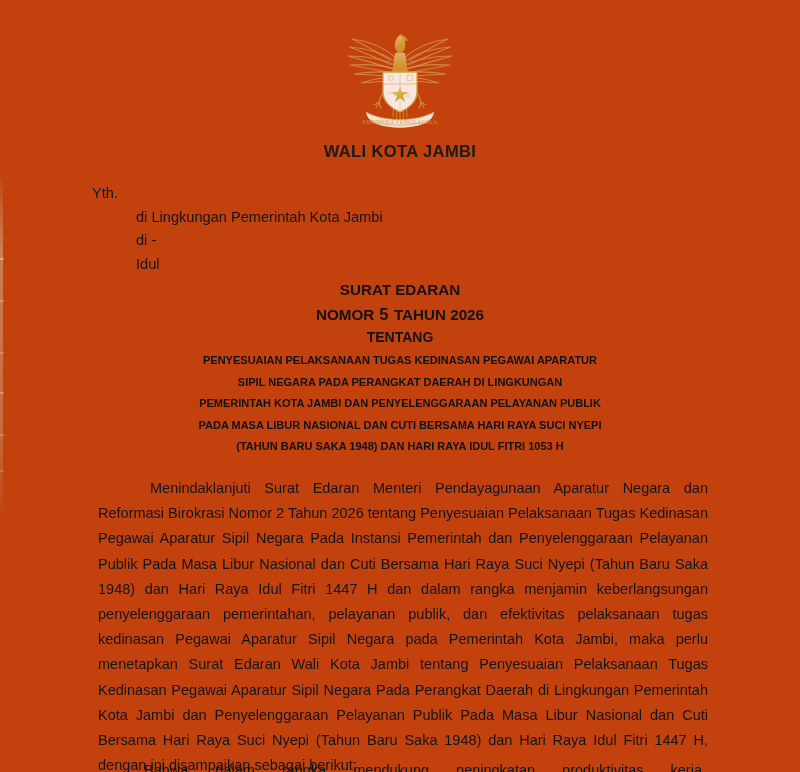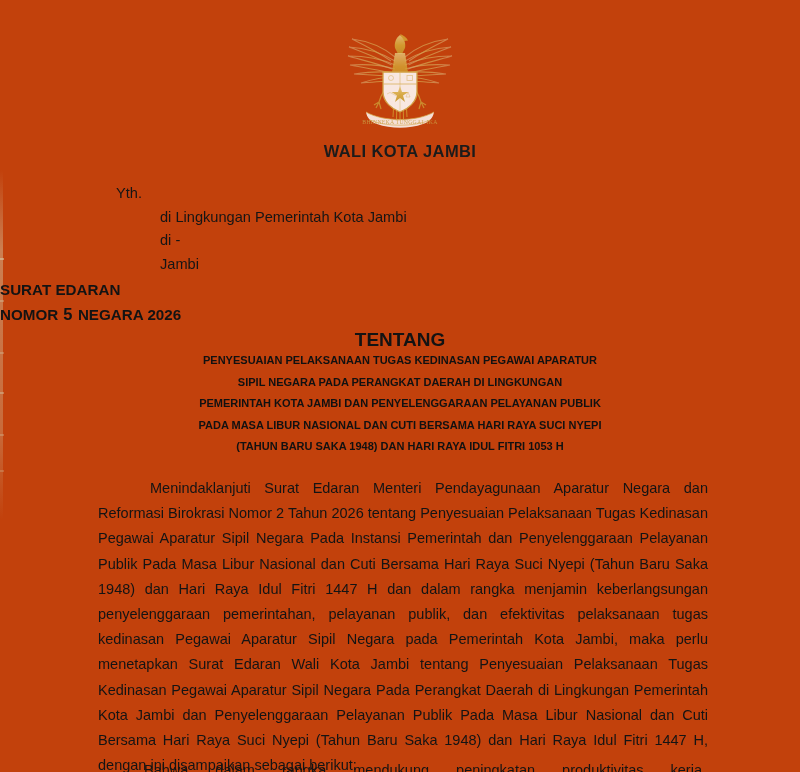--- a/index.html
+++ b/index.html
@@ -78,48 +78,48 @@
     font-size: 14.6px;
     line-height: 23.5px;
     color: #151515;
   }
   .addressee .row {
     display: flex;
   }
   .addressee .lbl {
     width: 44px;
     flex: 0 0 44px;
-    margin-left: 24px;
   }
   .addressee .val {
     flex: 1;
   }
 
   .doc-title {
     position: absolute;
     left: 0; right: 0;
     top: 277px;
+    text-align: center;
     font-size: 15.2px;
     font-weight: bold;
     line-height: 25px;
     color: #131313;
   }
   .doc-title .nomor-num {
     font-weight: bold;
     font-size: 16.5px;
     padding: 0 5px;
     letter-spacing: 0.5px;
   }
 
   .tentang {
     position: absolute;
     left: 0; right: 0;
     top: 329px;
     text-align: center;
-    font-size: 19px;
+    font-size: 14px;
     font-weight: bold;
     color: #131313;
   }
 
   .subject {
     position: absolute;
     left: 86px;
     width: 628px;
     top: 350px;
     text-align: center;
@@ -266,28 +266,28 @@
     <div class="row">
       <span class="lbl"></span>
       <span class="val">di Lingkungan Pemerintah Kota Jambi</span>
     </div>
     <div class="row">
       <span class="lbl"></span>
       <span class="val">di -</span>
     </div>
     <div class="row">
       <span class="lbl"></span>
-      <span class="val">Jambi</span>
+      <span class="val">Idul</span>
     </div>
   </div>
 
   <div class="doc-title">
     <div>SURAT EDARAN</div>
     <div>
-      <span>NOMOR</span><span class="nomor-num">5</span><span>NEGARA</span>
+      <span>NOMOR</span><span class="nomor-num">5</span><span>TAHUN</span>
       <span>2026</span>
     </div>
   </div>
 
   <div class="tentang">TENTANG</div>
 
   <div class="subject">
     <span class="ln">PENYESUAIAN PELAKSANAAN TUGAS KEDINASAN PEGAWAI APARATUR</span>
     <span class="ln">SIPIL NEGARA PADA PERANGKAT DAERAH DI LINGKUNGAN</span>
     <span class="ln">PEMERINTAH KOTA JAMBI DAN PENYELENGGARAAN PELAYANAN PUBLIK</span>

